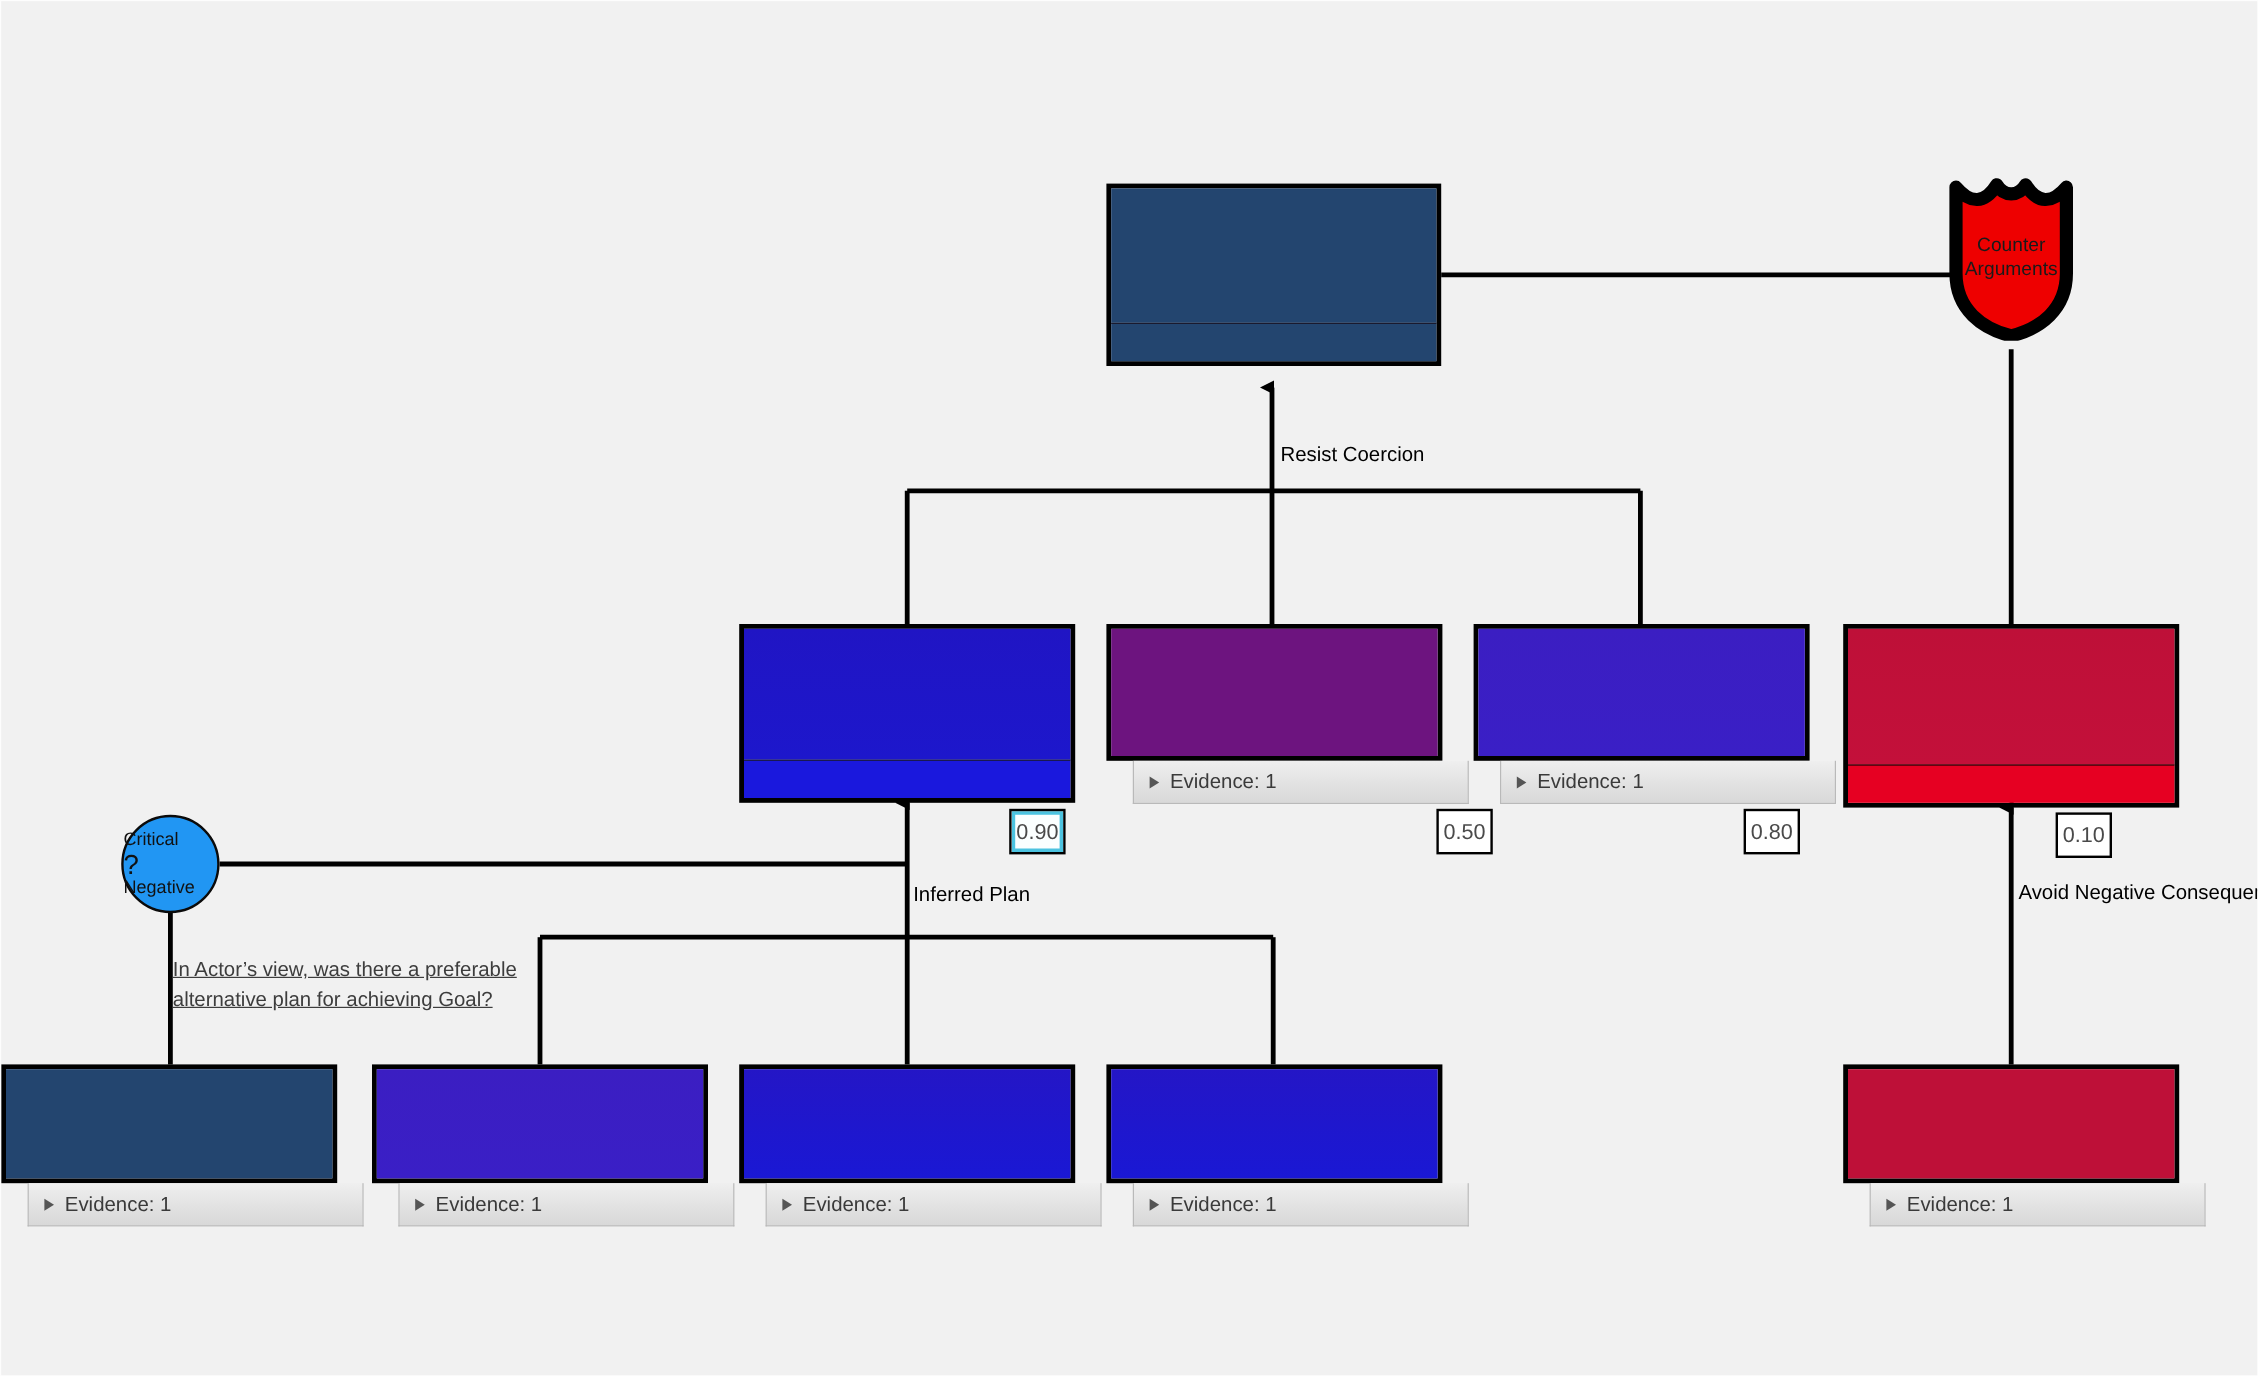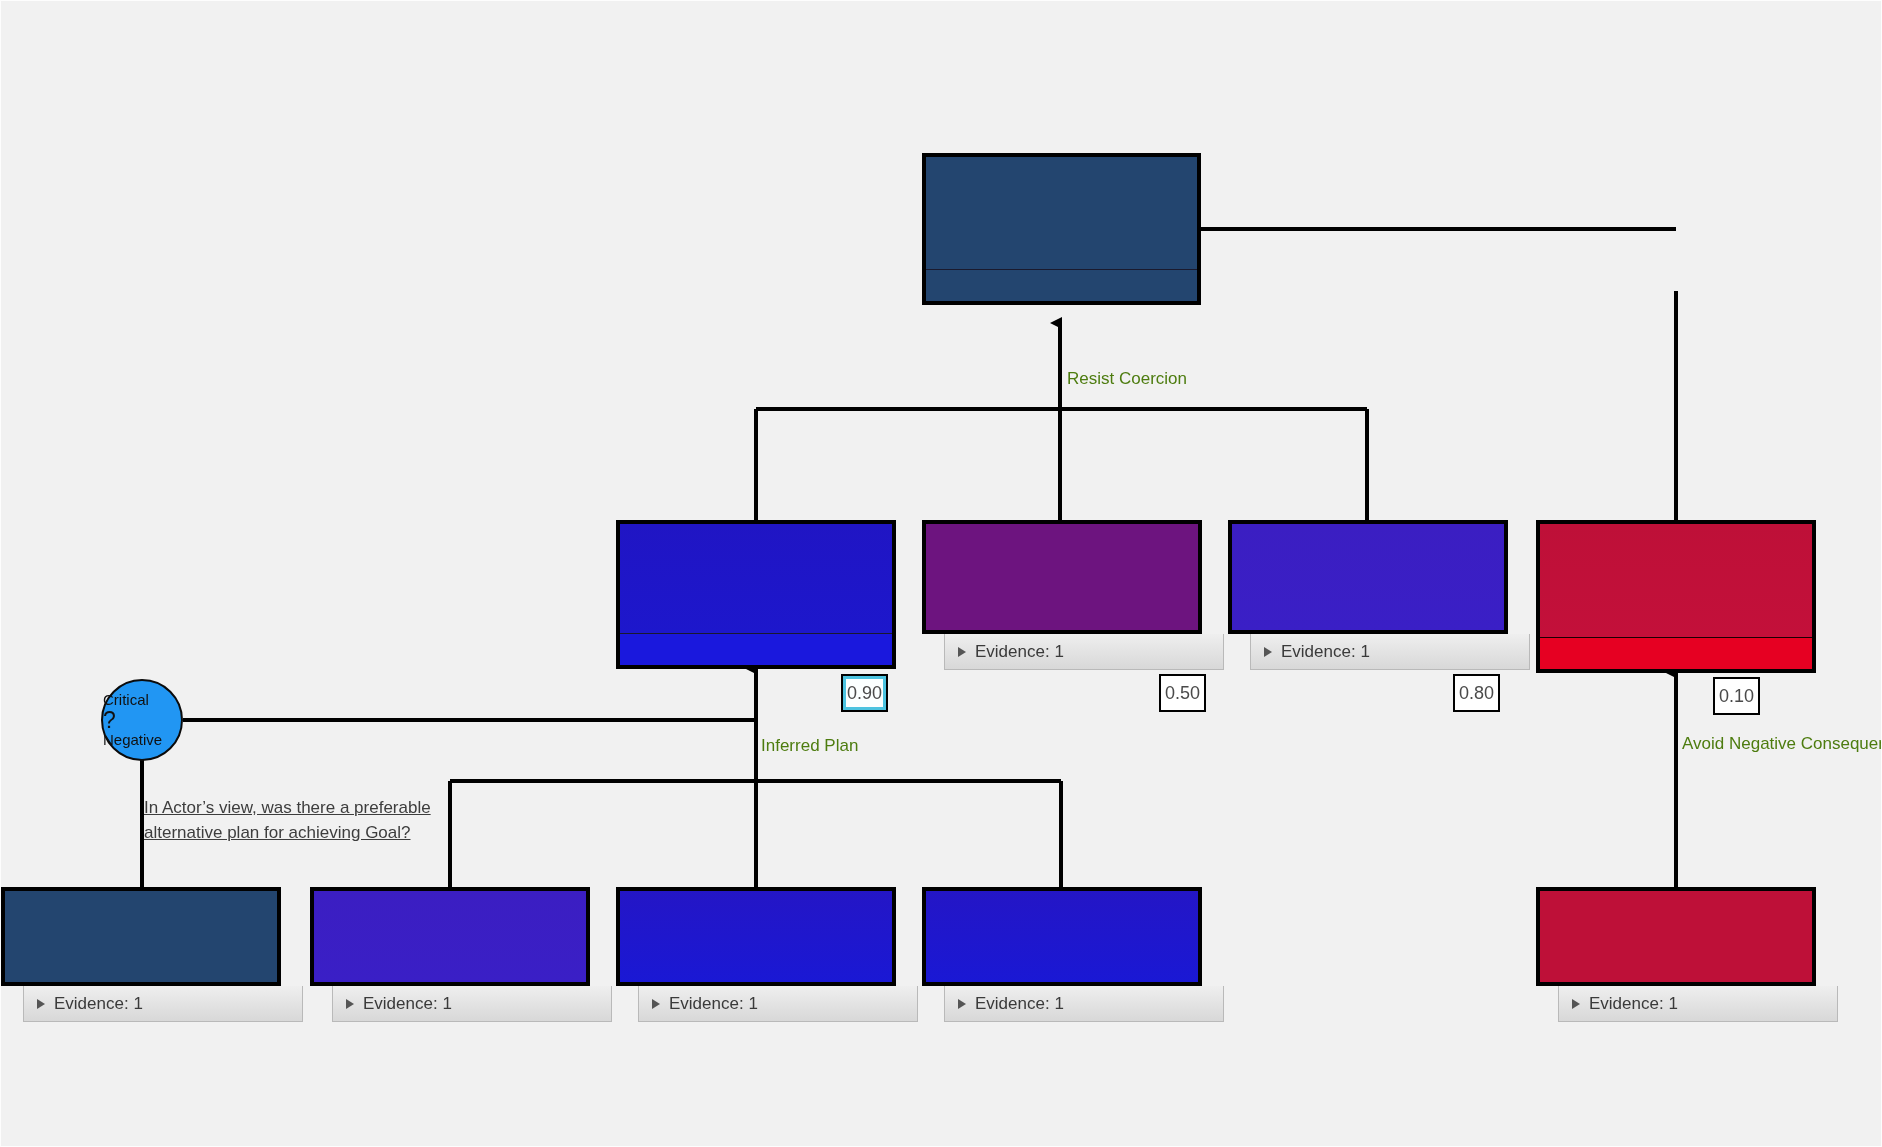--- a/index.html
+++ b/index.html
@@ -140,21 +140,21 @@
     font-size: 16px;
     color: #1a1a1a;
     line-height: 1.25;
     pointer-events: none;
   }
 
   
   .edge-label {
     position: absolute;
     font-size: 17px;
-    color: #4d7c0f;
+    color: #000000;
     white-space: nowrap;
   }
   .cq-text {
     position: absolute;
     font-size: 17px;
     color: #3d3d3d;
     line-height: 1.45;
     white-space: nowrap;
     text-decoration: underline;
   }
@@ -213,20 +213,30 @@
     <g stroke="#000000" stroke-width="4" fill="none">
       <path d="M1675 886 L1675 672" marker-end="url(#arrowUp)"></path>
     </g>
   </svg>
 
   <div class="node fill-darkblue" style="left:921px; top:152px; width:279px; height:152px;">
     <div class="body"></div>
     <div class="footer"></div>
   </div>
 
+  <div class="shield" style="left:1623px; top:145px;">
+    <svg width="104" height="138" viewBox="0 0 104 138">
+      <path d="M6 10 C18 24, 30 24, 40 8 C46 18, 58 18, 64 8 C74 24, 86 24, 98 10
+               L98 82 C98 112, 76 128, 52 134 C28 128, 6 112, 6 82 Z" fill="#ee0000" stroke="#000000" stroke-width="11" stroke-linejoin="round"></path>
+    </svg>
+    <div class="shield-label">
+      <div>Counter</div>
+      <div>Arguments</div>
+    </div>
+  </div>
 
   <div class="edge-label" style="left:1066px; top:368px;">Resist Coercion</div>
 
   <div class="edge-label" style="left:760px; top:735px;">Inferred Plan</div>
 
   <div class="edge-label" style="left:1681px; top:733px;">Avoid Negative Consequence</div>
 
   <div class="cq-text" style="left:143px; top:795px;">
     <div>In Actor’s view, was there a preferable</div>
     <div>alternative plan for achieving Goal?</div>
@@ -244,21 +254,21 @@
   </div>
   <div class="score selected" style="left:840px; top:673px;">0.90</div>
 
   <div class="node fill-purple" style="left:921px; top:519px; width:280px; height:114px;">
     <div class="body"></div>
   </div>
   <div class="evidence" style="left:921px; top:633px; width:280px;">
     <span class="tri"></span>
     <span>Evidence: 1</span>
   </div>
-  <div class="score" style="left:1158px; top:673px;">0.50</div>
+  <div class="score" style="left:1196px; top:673px;">0.50</div>
 
   <div class="node fill-violet" style="left:1227px; top:519px; width:280px; height:114px;">
     <div class="body"></div>
   </div>
   <div class="evidence" style="left:1227px; top:633px; width:280px;">
     <span class="tri"></span>
     <span>Evidence: 1</span>
   </div>
   <div class="score" style="left:1452px; top:673px;">0.80</div>
 

